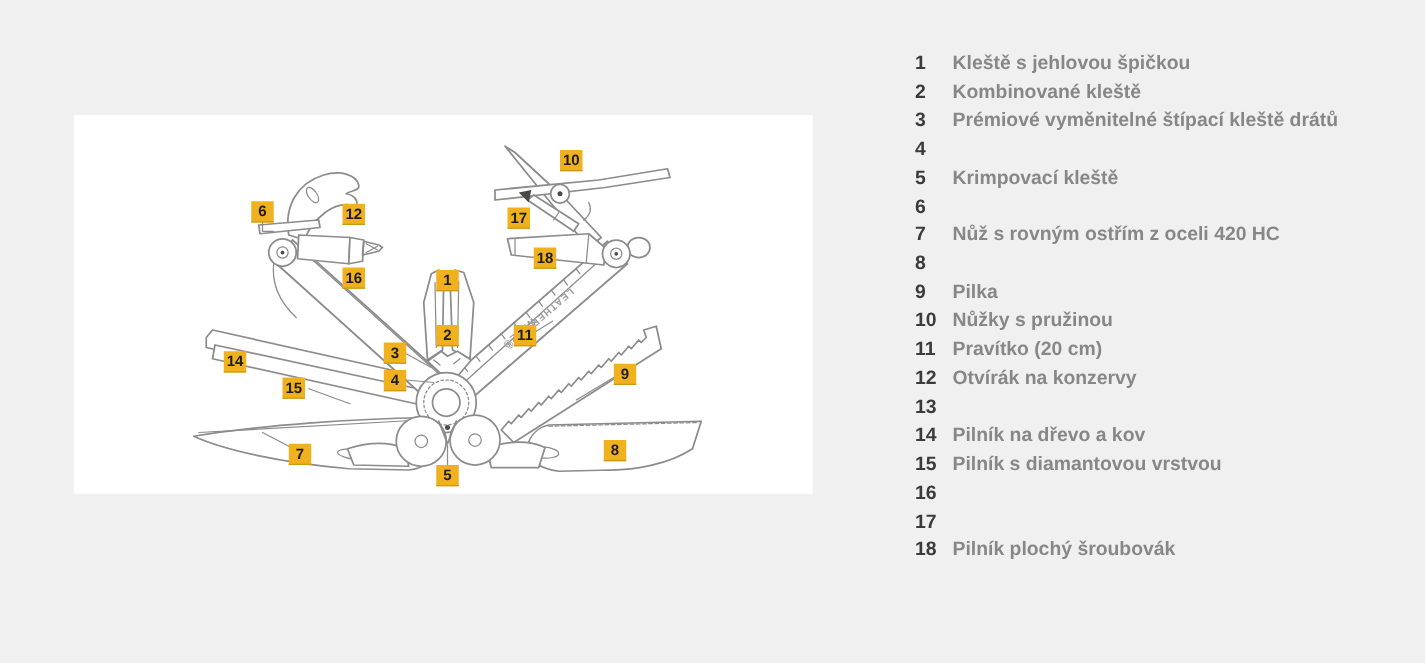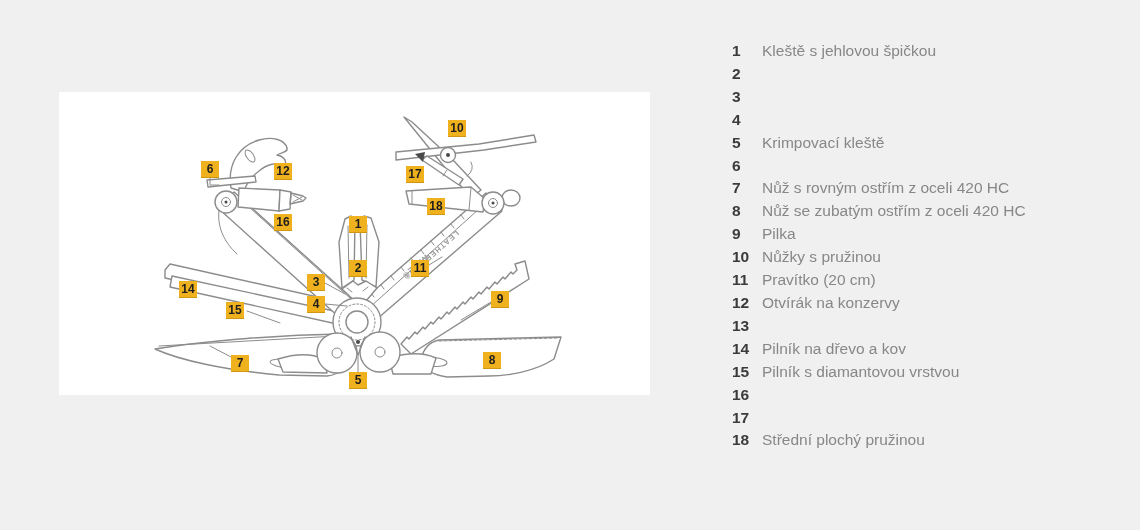--- a/index.html
+++ b/index.html
@@ -48,20 +48,21 @@
     white-space:nowrap;
   }
   .legend-num{
     width:17px;
     font-weight:bold;
     color:var(--num-color);
   }
   .legend-label{
     margin-left:13px;
     color:var(--label-color);
+    font-weight:bold;
   }
   .lineart{stroke:var(--line);stroke-width:1.4;fill:none;stroke-linejoin:round;stroke-linecap:round;}
   .whitefill{fill:#fff;}
   .thin{stroke-width:1;}
   .darkfill{fill:var(--dark);stroke:none;}
   .brand-text{
     fill:#9a9a9a;stroke:none;
     font-family:"Liberation Sans",sans-serif;
     font-size:7.5px;font-weight:bold;letter-spacing:1.2px;
   }
@@ -230,41 +231,42 @@
     </div>
 </div>
 
 <div class="legend" id="legend">
     <div class="legend-row">
       <span class="legend-num">1</span>
       <span class="legend-label">Kleště s jehlovou špičkou</span>
     </div>
     <div class="legend-row">
       <span class="legend-num">2</span>
+      <span class="legend-label">Kombinované kleště</span>
     </div>
     <div class="legend-row">
       <span class="legend-num">3</span>
+      <span class="legend-label">Prémiové vyměnitelné štípací kleště drátů</span>
     </div>
     <div class="legend-row">
       <span class="legend-num">4</span>
     </div>
     <div class="legend-row">
       <span class="legend-num">5</span>
       <span class="legend-label">Krimpovací kleště</span>
     </div>
     <div class="legend-row">
       <span class="legend-num">6</span>
     </div>
     <div class="legend-row">
       <span class="legend-num">7</span>
       <span class="legend-label">Nůž s rovným ostřím z oceli 420 HC</span>
     </div>
     <div class="legend-row">
       <span class="legend-num">8</span>
-      <span class="legend-label">Nůž se zubatým ostřím z oceli 420 HC</span>
     </div>
     <div class="legend-row">
       <span class="legend-num">9</span>
       <span class="legend-label">Pilka</span>
     </div>
     <div class="legend-row">
       <span class="legend-num">10</span>
       <span class="legend-label">Nůžky s pružinou</span>
     </div>
     <div class="legend-row">
@@ -287,15 +289,15 @@
       <span class="legend-label">Pilník s diamantovou vrstvou</span>
     </div>
     <div class="legend-row">
       <span class="legend-num">16</span>
     </div>
     <div class="legend-row">
       <span class="legend-num">17</span>
     </div>
     <div class="legend-row">
       <span class="legend-num">18</span>
-      <span class="legend-label">Střední plochý pružinou</span>
+      <span class="legend-label">Pilník plochý šroubovák</span>
     </div>
   </div>
 
 </body></html>

